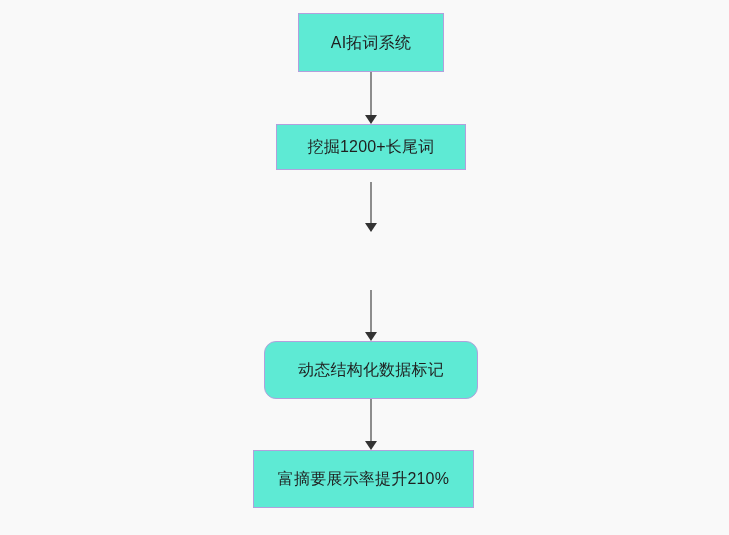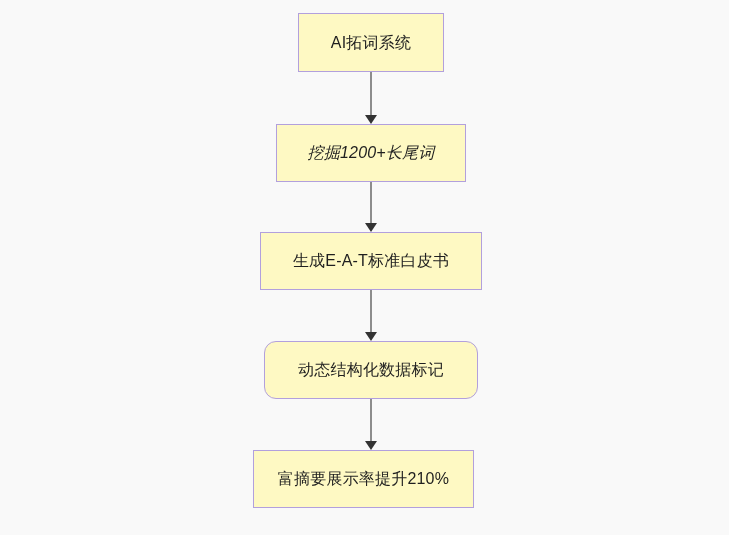--- a/index.html
+++ b/index.html
@@ -16,21 +16,21 @@
 
   #flowchart {
     position: relative;
     width: 729px;
     height: 535px;
   }
 
   .node {
     position: absolute;
     box-sizing: border-box;
-    background: #fef9c3;
+    background: #5eead4;
     border: 1px solid #b2a0dd;
     display: flex;
     align-items: center;
     justify-content: center;
     color: #1f1f1f;
     font-size: 16px;
     line-height: 1;
     letter-spacing: 0.2px;
     white-space: nowrap;
   }
@@ -69,32 +69,29 @@
 
   <div class="node" style="left:298px; top:13px; width:146px; height:59px;">
     <span class="node-label">AI拓词系统</span>
   </div>
 
   <div class="connector" style="left:364px; top:72px; height:52px;">
     <div class="stem"></div>
     <div class="head"></div>
   </div>
 
-  <div class="node" style="left:276px; top:124px; width:190px; height:58px;font-style:italic;">
+  <div class="node" style="left:276px; top:124px; width:190px; height:46px;">
     <span class="node-label">挖掘1200+长尾词</span>
   </div>
 
   <div class="connector" style="left:364px; top:182px; height:50px;">
     <div class="stem"></div>
     <div class="head"></div>
   </div>
 
-  <div class="node" style="left:260px; top:232px; width:222px; height:58px;">
-    <span class="node-label">生成E-A-T标准白皮书</span>
-  </div>
 
   <div class="connector" style="left:364px; top:290px; height:51px;">
     <div class="stem"></div>
     <div class="head"></div>
   </div>
 
   <div class="node" style="left:264px; top:341px; width:214px; height:58px;border-radius:12px;">
     <span class="node-label">动态结构化数据标记</span>
   </div>
 

